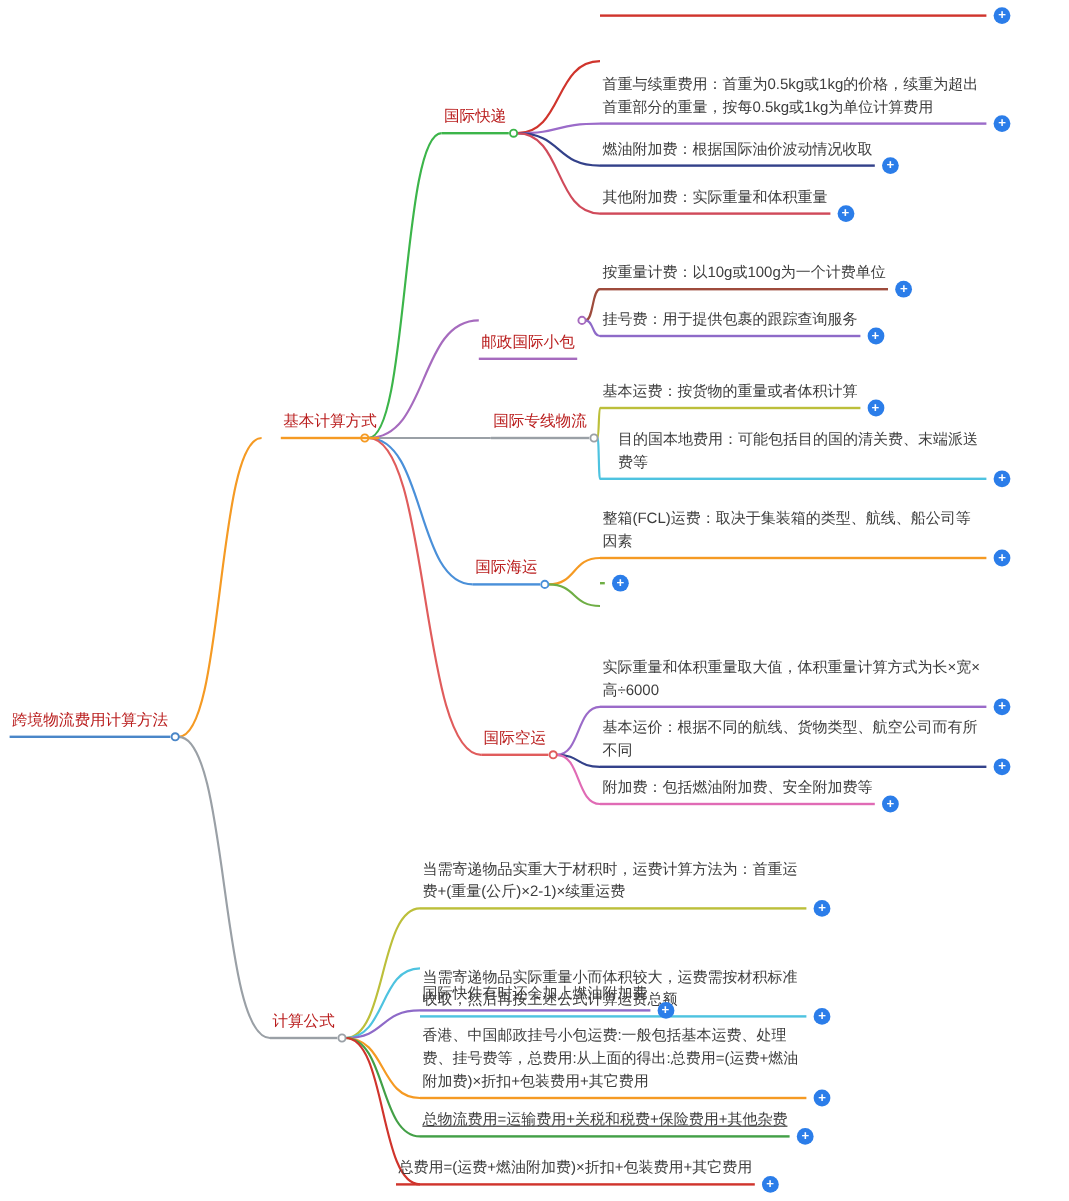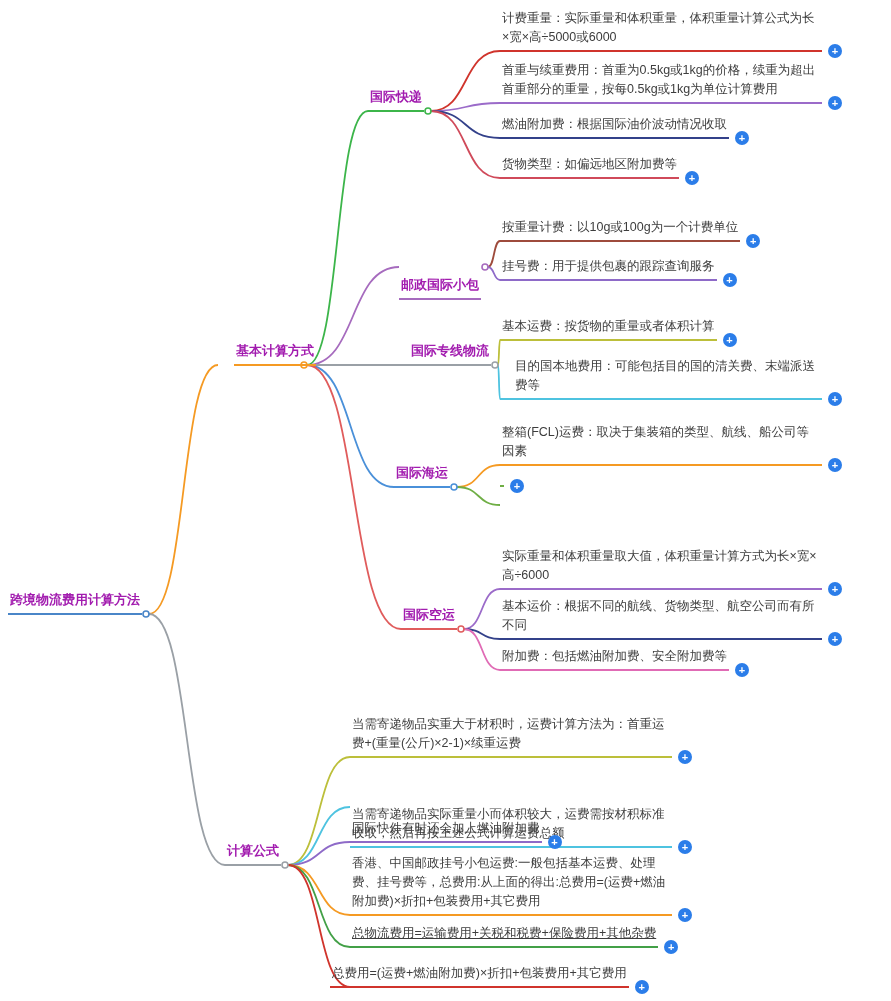--- a/index.html
+++ b/index.html
@@ -10,22 +10,22 @@
     position:absolute;
     box-sizing:border-box;
     padding:1px 2px 3px 2px;
     border-bottom:2px solid var(--c,#888);
     font-size:12.5px;
     line-height:19px;
     color:#3d3d3d;
     cursor:pointer;
   }
   .branch{
-    font-weight:bold;
-    color:#a21caf;
+    font-weight:normal;
+    color:#b91c1c;
     font-size:13px;
     line-height:20px;
     white-space:nowrap;
   }
   .nw{white-space:nowrap;}
   .plus{
     position:absolute;
     right:-20px;
     bottom:-8px;
     width:14px;height:14px;
@@ -107,36 +107,35 @@
 
   <div class="node branch" id="sea" style="left:394px;top:462px;--c:#4a90d9;">
     <span>国际海运</span>
   </div>
 
   <div class="node branch" id="air" style="left:401px;top:604px;--c:#e05c5c;">
     <span>国际空运</span>
   </div>
 
   <div class="node" id="e1" style="left:500px;top:8px;width:322px;--c:#d0342c;">
-    <span>计费重量：实际重量和体积重量，体积重量计算公式为长×宽×高÷5000或6000</span>
     <span class="plus">+</span>
   </div>
 
   <div class="node" id="e2" style="left:500px;top:60px;width:322px;--c:#9b6bc9;">
     <span>首重与续重费用：首重为0.5kg或1kg的价格，续重为超出首重部分的重量，按每0.5kg或1kg为单位计算费用</span>
     <span class="plus">+</span>
   </div>
 
   <div class="node nw" id="e3" style="left:500px;top:114px;--c:#33418a;">
     <span>燃油附加费：根据国际油价波动情况收取</span>
     <span class="plus">+</span>
   </div>
 
   <div class="node nw" id="e4" style="left:500px;top:154px;--c:#d04a5a;">
-    <span>货物类型：如偏远地区附加费等</span>
+    <span>其他附加费：实际重量和体积重量</span>
     <span class="plus">+</span>
   </div>
 
   <div class="node nw" id="p1" style="left:500px;top:217px;--c:#9e4b3c;">
     <span>按重量计费：以10g或100g为一个计费单位</span>
     <span class="plus">+</span>
   </div>
 
   <div class="node nw" id="p2" style="left:500px;top:256px;--c:#8e6ac8;">
     <span>挂号费：用于提供包裹的跟踪查询服务</span>

